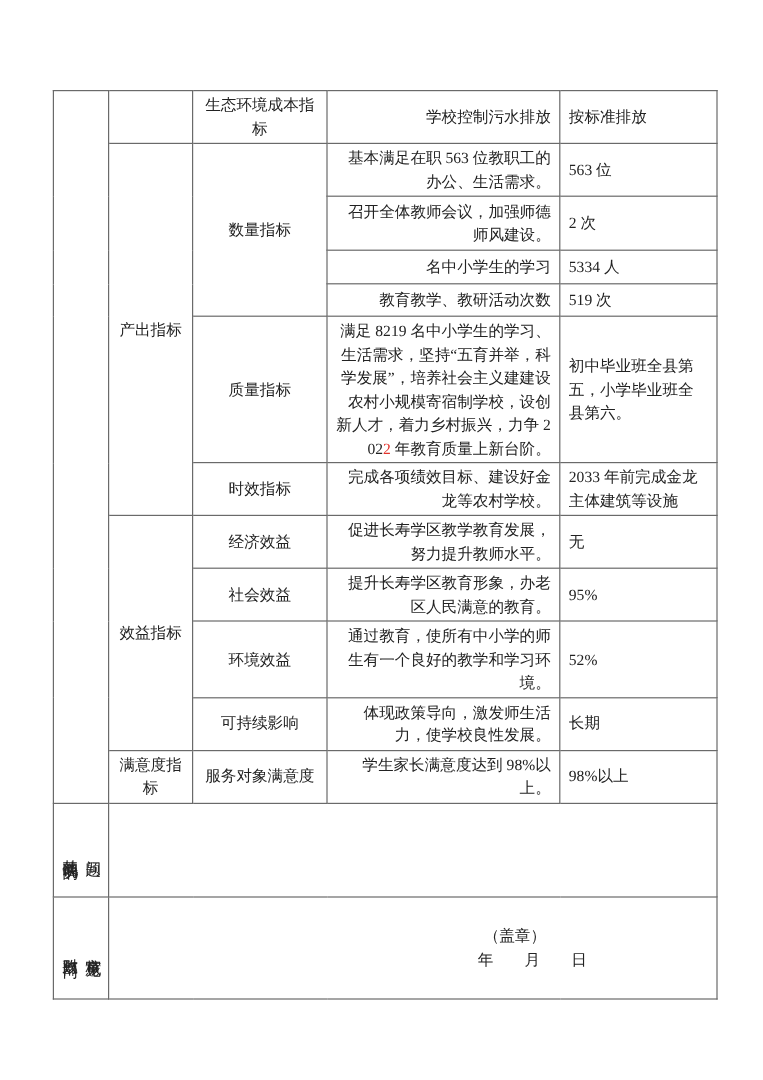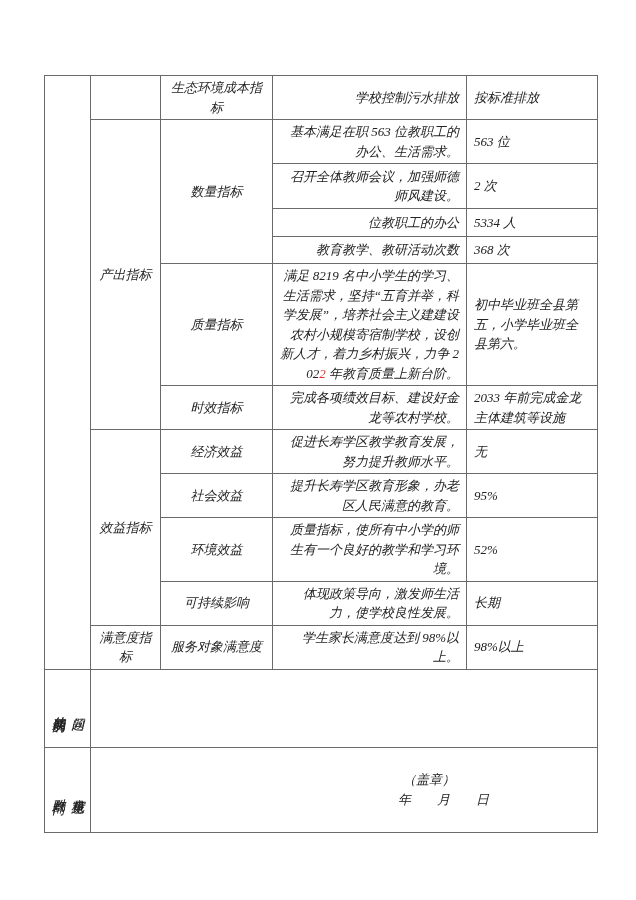--- a/index.html
+++ b/index.html
@@ -18,21 +18,20 @@
   }
   table.perf {
     position: absolute;
     left: 44px;
     top: 75px;
     width: 553px;
     border-collapse: collapse;
     table-layout: fixed;
     font-size: 13px;
     line-height: 1.5;
-    font-style: italic;
   }
   table.perf td {
     border: 1px solid #6a6a6a;
     vertical-align: middle;
     padding: 2px 7px;
     word-break: break-all;
   }
   td.lbl {
     text-align: center;
     padding: 2px 4px;
@@ -104,27 +103,27 @@
         <td class="desc">基本满足在职 563 位教职工的办公、生活需求。</td>
         <td class="val">563 位</td>
       </tr>
 
       <tr style="height:45px">
         <td class="desc">召开全体教师会议，加强师德师风建设。</td>
         <td class="val">2 次</td>
       </tr>
 
       <tr style="height:28px">
-        <td class="desc">位教职工的办公</td>
+        <td class="desc">名中小学生的学习</td>
         <td class="val">5334 人</td>
       </tr>
 
       <tr style="height:27px">
         <td class="desc">教育教学、教研活动次数</td>
-        <td class="val">368 次</td>
+        <td class="val">519 次</td>
       </tr>
 
       <tr style="height:117px">
         <td class="lbl">质量指标</td>
         <td class="desc"><span>满足 8219 名中小学生的学习、生活需求，坚持“五育并举，科学发展”，培养社会主义建建设农村小规模寄宿制学校，设创新人才，着力乡村振兴，力争 202</span><span class="red">2</span><span> 年教育质量上新台阶。</span></td>
         <td class="val">初中毕业班全县第五，小学毕业班全县第六。</td>
       </tr>
 
       <tr style="height:38px">
         <td class="lbl">时效指标</td>
@@ -140,21 +139,21 @@
       </tr>
 
       <tr style="height:44px">
         <td class="lbl">社会效益</td>
         <td class="desc">提升长寿学区教育形象，办老区人民满意的教育。</td>
         <td class="val">95%</td>
       </tr>
 
       <tr style="height:45px">
         <td class="lbl">环境效益</td>
-        <td class="desc">质量指标，使所有中小学的师生有一个良好的教学和学习环境。</td>
+        <td class="desc">通过教育，使所有中小学的师生有一个良好的教学和学习环境。</td>
         <td class="val">52%</td>
       </tr>
 
       <tr style="height:43px">
         <td class="lbl">可持续影响</td>
         <td class="desc">体现政策导向，激发师生活力，使学校良性发展。</td>
         <td class="val">长期</td>
       </tr>
 
       <tr style="height:42px">

